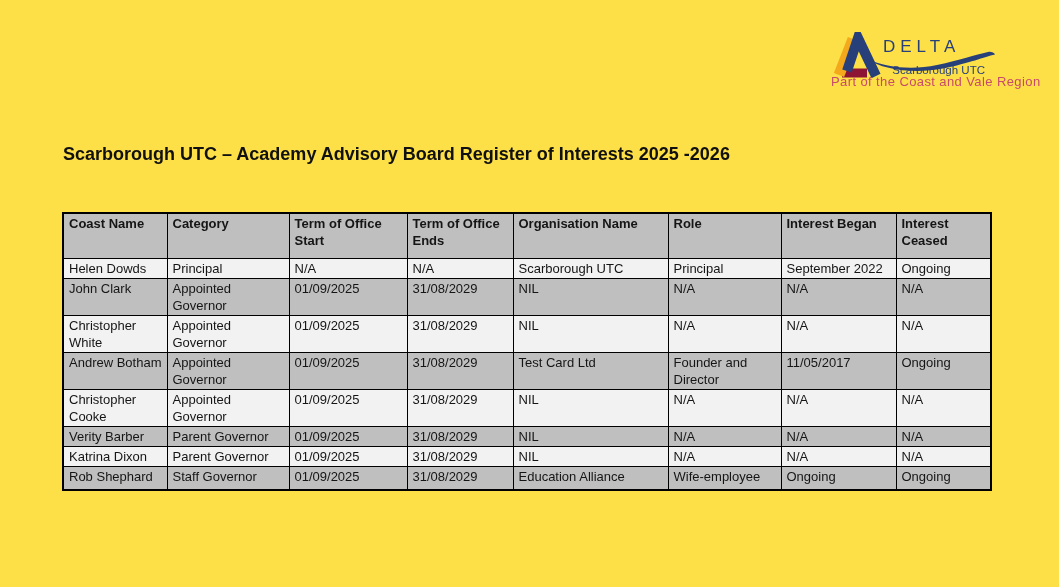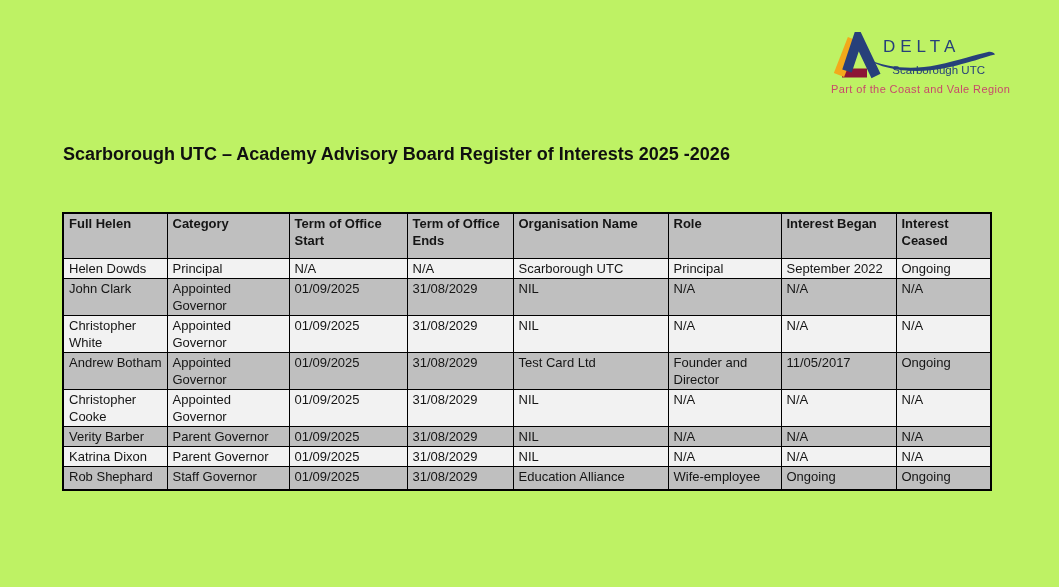--- a/index.html
+++ b/index.html
@@ -1,40 +1,40 @@
 <!DOCTYPE html>
 <html><head>
 <meta charset="utf-8">
 <style>
   html, body { margin: 0; padding: 0; background: #ffffff; }
   .page {
     position: relative;
     width: 1059px;
     height: 587px;
-    background: #bef264;
+    background: #fde047;
     font-family: "Liberation Sans", sans-serif;
     overflow: hidden;
   }
 
   
   .logo { position: absolute; left: 825px; top: 18px; width: 172px; height: 82px; }
   .logo-triangle { position: absolute; left: 8px; top: 14px; }
   .logo-brand {
     position: absolute; left: 58px; top: 19px;
     font-size: 17px; letter-spacing: 5px; color: #27407A; font-weight: normal;
     white-space: nowrap;
   }
   .logo-swoosh { position: absolute; left: 42px; top: 33px; }
   .logo-site {
     position: absolute; right: 12px; top: 46px;
     font-size: 11.5px; color: #27407A; white-space: nowrap;
   }
   .logo-tagline {
-    position: absolute; left: 6px; top: 65px;
-    font-size: 11px; letter-spacing: 0.4px; color: #C84A6B; white-space: nowrap;
+    position: absolute; left: 6px; top: 56px;
+    font-size: 13px; letter-spacing: 0.4px; color: #C84A6B; white-space: nowrap;
   }
 
   
   .title {
     position: absolute; left: 63px; top: 144px; margin: 0;
     font-size: 18px; font-weight: bold; color: #101010;
   }
 
   
   .register {
@@ -97,21 +97,21 @@
       <col style="width:122px">
       <col style="width:118px">
       <col style="width:106px">
       <col style="width:155px">
       <col style="width:113px">
       <col style="width:115px">
       <col style="width:95px">
     </colgroup>
     <thead>
       <tr>
-          <th>Full Helen</th>
+          <th>Coast Name</th>
           <th>Category</th>
           <th>Term of Office Start</th>
           <th>Term of Office Ends</th>
           <th>Organisation Name</th>
           <th>Role</th>
           <th>Interest Began</th>
           <th>Interest Ceased</th>
         </tr>
     </thead>
     <tbody>

